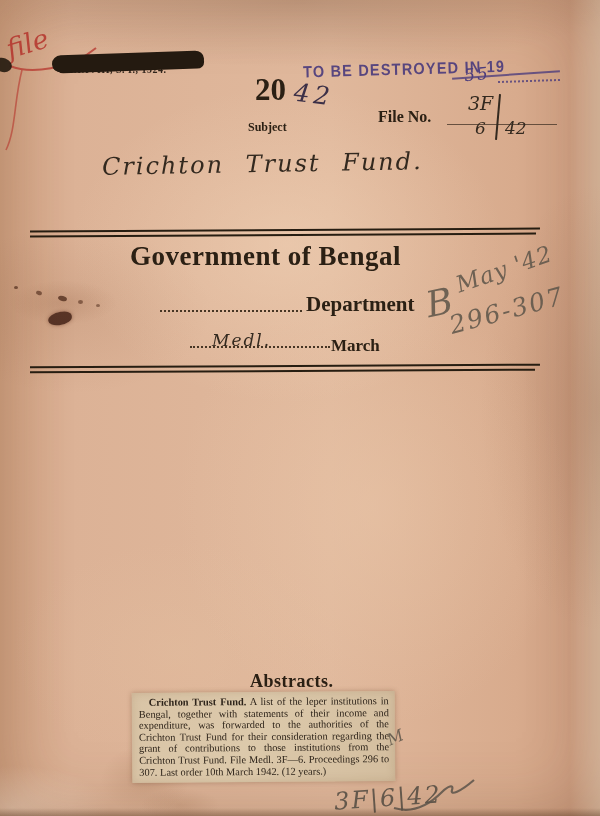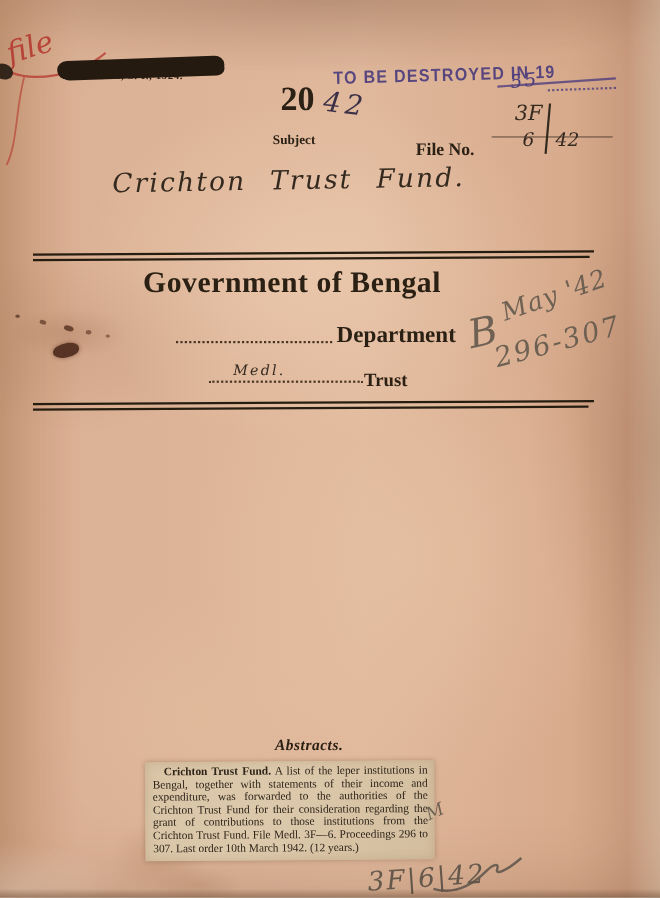--- a/index.html
+++ b/index.html
@@ -45,21 +45,21 @@
   <div class="abs blot" style="left:-6px;top:58px;width:18px;height:14px;transform:rotate(20deg);opacity:.9;"></div>
 
   <div class="abs printed" style="left:255px;top:72px;font-size:31px;font-weight:700;">20</div>
   <div class="abs hand" style="left:294px;top:80px;font-size:25px;color:#3c3047;transform:rotate(7deg);letter-spacing:4px;">42</div>
 
   <div class="abs stamp" style="left:303px;top:61px;font-size:14.5px;letter-spacing:1.2px;transform:rotate(-1.6deg) scaleY(1.12);white-space:nowrap;">TO BE DESTROYED IN 19</div>
   <div class="abs hand" style="left:464px;top:64px;font-size:17px;color:#4d3d7d;transform:rotate(-6deg);letter-spacing:2px;">55</div>
   <div class="abs" style="left:452px;top:74px;width:108px;height:2px;background:#4d3d7d;transform:rotate(-4deg);opacity:.8;"></div>
   <div class="abs" style="left:498px;top:80px;width:62px;border-bottom:2px dotted #4d3d7d;opacity:.8;transform:rotate(-2deg);"></div>
 
-  <div class="abs printed" style="left:378px;top:108px;font-size:16px;font-weight:700;margin-top:20px;">File No.</div>
+  <div class="abs printed" style="left:378px;top:108px;font-size:16px;font-weight:700;">File No.</div>
   <div class="abs" style="left:447px;top:124px;width:110px;border-bottom:1.5px solid #4a382a;opacity:.8;"></div>
   <div class="abs hand ink" style="left:468px;top:92px;font-size:19px;">3F</div>
   <div class="abs" style="left:497px;top:94px;width:2px;height:46px;background:#33291f;transform:rotate(5deg);"></div>
   <div class="abs hand ink" style="left:475px;top:118px;font-size:17px;">6</div>
   <div class="abs hand ink" style="left:505px;top:118px;font-size:17px;">42</div>
 
   <div class="abs printed" style="left:248px;top:120px;font-size:12px;font-weight:700;">Subject</div>
   <div class="abs hand ink" style="left:102px;top:150px;font-size:24px;letter-spacing:2px;word-spacing:12px;transform:rotate(-1deg);">Crichton Trust Fund.</div>
 
   <div class="abs stain" style="left:14px;top:286px;width:4px;height:3px;background:rgba(70,35,20,.65);"></div>
@@ -73,34 +73,34 @@
   <div class="abs" style="left:30px;top:229px;width:510px;transform:rotate(-.35deg);">
     <div class="ruleline" style="width:510px;"></div>
     <div class="ruleline" style="width:506px;margin-top:3px;"></div>
   </div>
 
   <div class="abs printed" style="left:130px;top:241px;width:310px;font-size:27px;font-weight:700;letter-spacing:.5px;">Government of Bengal</div>
 
   <div class="abs dotline" style="left:160px;top:310px;width:142px;"></div>
   <div class="abs printed" style="left:306px;top:292px;font-size:21px;font-weight:700;">Department</div>
 
-  <div class="abs hand ink" style="left:212px;top:330px;font-size:13px;letter-spacing:2px;">Medl.</div>
+  <div class="abs hand ink" style="left:212px;top:330px;font-size:17px;letter-spacing:2px;">Medl.</div>
   <div class="abs dotline" style="left:190px;top:346px;width:140px;"></div>
-  <div class="abs printed" style="left:331px;top:336px;font-size:17px;font-weight:700;">Trust</div>
+  <div class="abs printed" style="left:331px;top:336px;font-size:17px;font-weight:700;">March</div>
 
   <div class="abs" style="left:30px;top:365px;width:510px;transform:rotate(-.3deg);">
     <div class="ruleline" style="width:510px;"></div>
     <div class="ruleline" style="width:505px;margin-top:3px;"></div>
   </div>
 
   <div class="abs pencil" style="left:426px;top:282px;font-size:36px;transform:rotate(-12deg);">B</div>
   <div class="abs pencil" style="left:454px;top:256px;font-size:23px;transform:rotate(-19deg);letter-spacing:1px;">May '42</div>
   <div class="abs pencil" style="left:448px;top:296px;font-size:25px;transform:rotate(-15deg);letter-spacing:2px;">296-307</div>
 
-  <div class="abs printed" style="left:250px;top:671px;font-size:14px;font-weight:700;letter-spacing:.5px;font-style:italic;">Abstracts.</div>
+  <div class="abs printed" style="left:250px;top:671px;font-size:18px;font-weight:700;letter-spacing:.5px;">Abstracts.</div>
 
   <div class="abs stain" style="left:100px;top:745px;width:90px;height:70px;background:radial-gradient(ellipse, rgba(125,75,40,.16), transparent 70%);"></div>
   <div class="abs stain" style="left:140px;top:788px;width:80px;height:34px;background:radial-gradient(ellipse, rgba(125,75,40,.14), transparent 70%);"></div>
 
   <div class="abs" style="left:132px;top:692px;width:250px;padding:4px 6px 5px 7px;transform:rotate(-.4deg);
               background:linear-gradient(115deg,#d9c4a6 0%,#dcc9ab 45%,#d3bd9e 100%);
               box-shadow:0 0 5px rgba(90,55,30,.35), inset 0 0 10px rgba(120,85,50,.18);
               font-size:10.4px;line-height:11.6px;text-align:justify;color:#2e241a;">
     <span style="font-weight:700;margin-left:10px;">Crichton Trust Fund.</span>
     <span>A list of the leper institutions in Bengal, together with statements of their income and expenditure, was forwarded to the authorities of the Crichton Trust Fund for their consideration regarding the grant of contributions to those institutions from the Crichton Trust Fund. File Medl. 3F—6.  Proceedings 296 to 307. Last order 10th March 1942.  (12 years.)</span>

